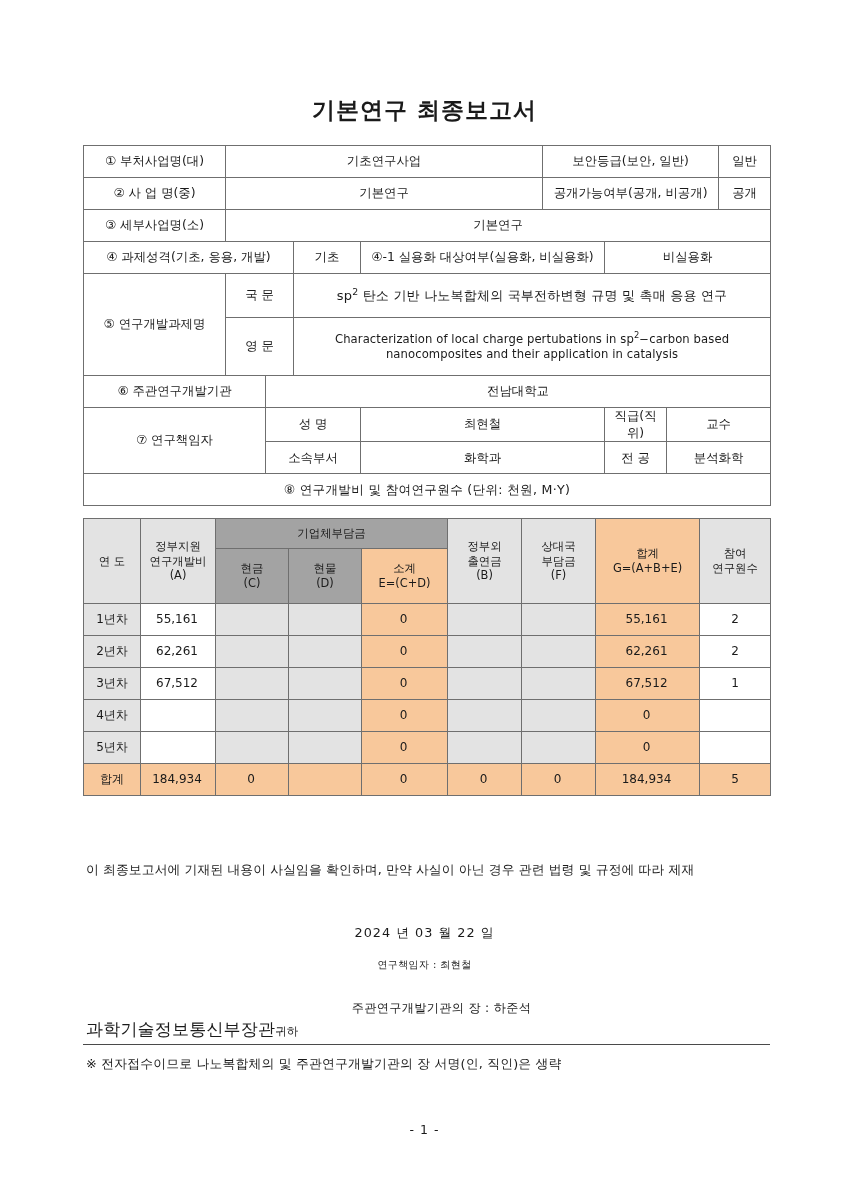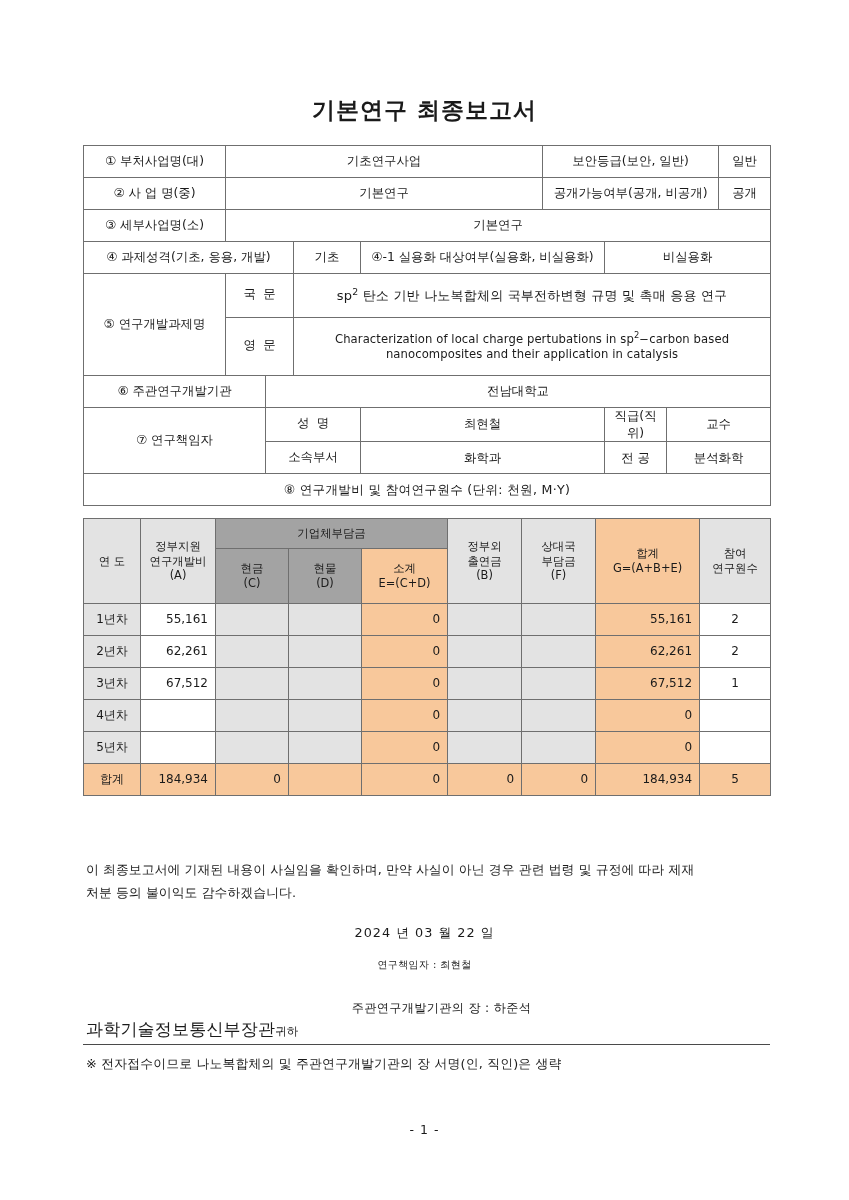--- a/index.html
+++ b/index.html
@@ -53,21 +53,21 @@
     line-height: 1.35;
     background: #ffffff;
   }
   .hd { background: #e3e3e3; }
   .lbl {
     text-align: left;
     padding-left: 11px;
     background: #e3e3e3;
     white-space: nowrap;
   }
-  .lbl-c { text-align: center; background: #e3e3e3; font-family: Liberation Mono, monospace; }
+  .lbl-c { text-align: center; background: #e3e3e3; }
 
   .title-ko { font-size: 13px; letter-spacing: 0.2px; }
   .title-en {
     font-size: 11.6px;
     line-height: 1.65;
     padding: 5px 12px;
     letter-spacing: 0.1px;
   }
   .title-en sup, .title-ko sup { font-size: 0.72em; }
 
@@ -89,21 +89,21 @@
     height: 68px;
   }
   .bt .colhead-sm {
     background: #a3a3a3;
     font-size: 11.4px;
     line-height: 1.3;
     height: 24px;
   }
   .bt .orange { background: #f8c89b; }
   .bt .gray   { background: #e3e3e3; }
-  .bt .num    { text-align: right; padding-right: 7px; }
+  .bt .num    { padding-right: 7px; }
   .bt .yr     { background: #e3e3e3; font-size: 12px; }
 
   
   .stmt {
     position: absolute;
     left: 86px;
     top: 858px;
     width: 684px;
     font-size: 12.8px;
     line-height: 1.8;
@@ -379,21 +379,20 @@
       <td class="num orange">0</td>
       <td class="num orange">184,934</td>
       <td class="orange">5</td>
     </tr>
   </tbody>
     </table>
 
 
   <div class="stmt">
     <div>이 최종보고서에 기재된 내용이 사실임을 확인하며, 만약 사실이 아닌 경우 관련 법령 및 규정에 따라 제재</div>
-    <div>처분 등의 불이익도 감수하겠습니다.</div>
   </div>
 
   <div class="datum">2024 년   03 월  22 일</div>
   <div class="sig1">연구책임자 :  최현철</div>
   <div class="sig2">주관연구개발기관의 장 : 하준석</div>
 
   <div class="recipient"><span>과학기술정보통신부장관</span><span class="hon">귀하</span></div>
 
   <div class="rule"></div>
 

